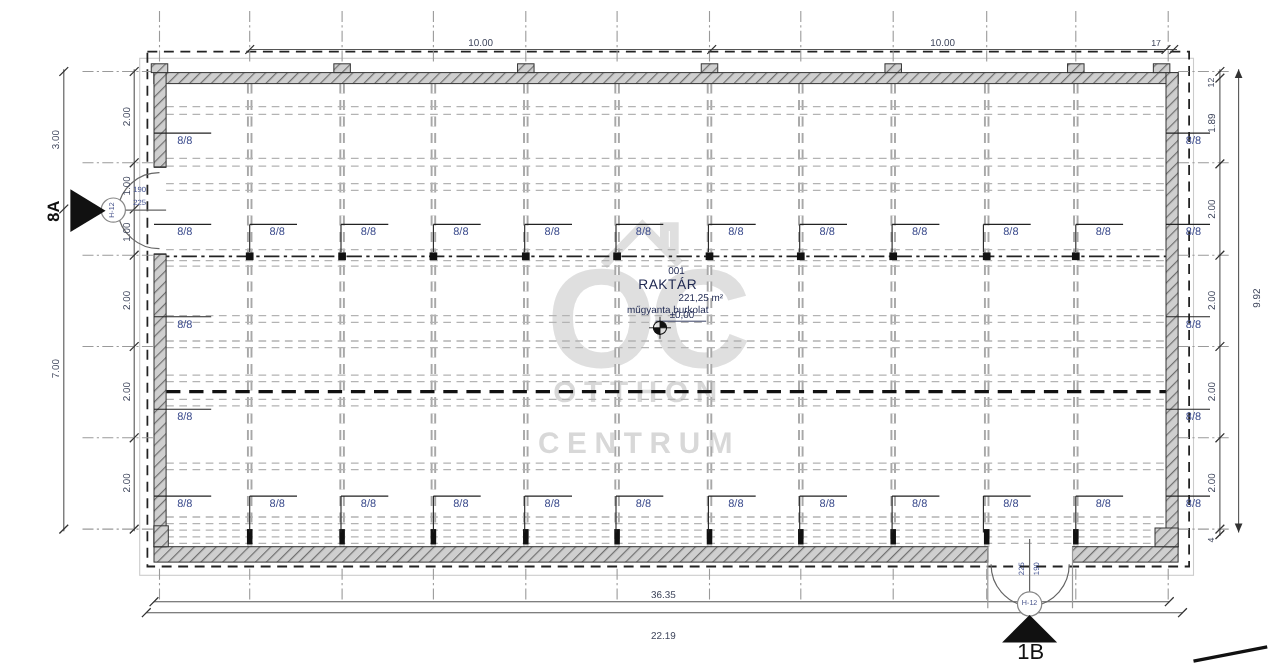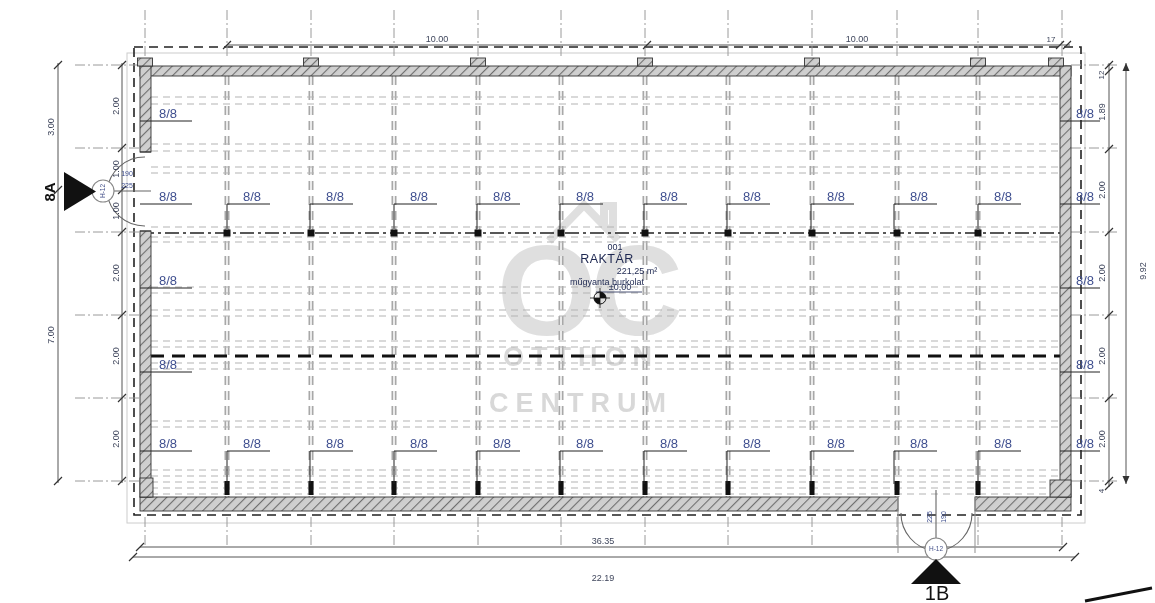--- a/index.html
+++ b/index.html
@@ -3,22 +3,22 @@
 <meta charset="utf-8">
 <style>
   html,body{margin:0;padding:0;background:#fff;}
   #stage{position:relative;width:1155px;height:603px;background:#ffffff;overflow:hidden;
          font-family:"Liberation Sans",sans-serif;}
   #stage svg{position:absolute;left:0;top:0;z-index:2;}
   .lbl{position:absolute;z-index:3;font-size:9px;color:#3f465c;white-space:nowrap;
        transform:translate(-50%,-50%);line-height:1;}
   .rot{transform:translate(-50%,-50%) rotate(-90deg);}
   .sm{font-size:8px;}
-  .unit{position:absolute;z-index:3;font-size:13px;color:#3f4f8f;white-space:nowrap;
-        transform:translate(-50%,-50%);line-height:1;}
+  .unit{position:absolute;z-index:3;font-size:10px;color:#3f4f8f;white-space:nowrap;
+        transform:translate(-50%,-50%);line-height:1;margin-top:16px;}
   .doornum{font-size:7px;color:#3f4f8f;}
   .tag{font-size:6.5px;color:#44518a;}
   .roomline{position:absolute;z-index:3;color:#1d2750;white-space:nowrap;transform:translate(-50%,-50%);line-height:1;}
   .wm{position:absolute;z-index:1;color:#c6c6c6;white-space:nowrap;transform:translate(-50%,-50%);
       font-weight:bold;line-height:1;}
   #wm-logo{font-size:128px;letter-spacing:-6px;opacity:.55;}
   #wm-1,#wm-2{font-size:27px;letter-spacing:7px;opacity:.6;color:#bfbfbf;}
   .section-label{color:#111;font-weight:bold;}
 </style>
 </head>

